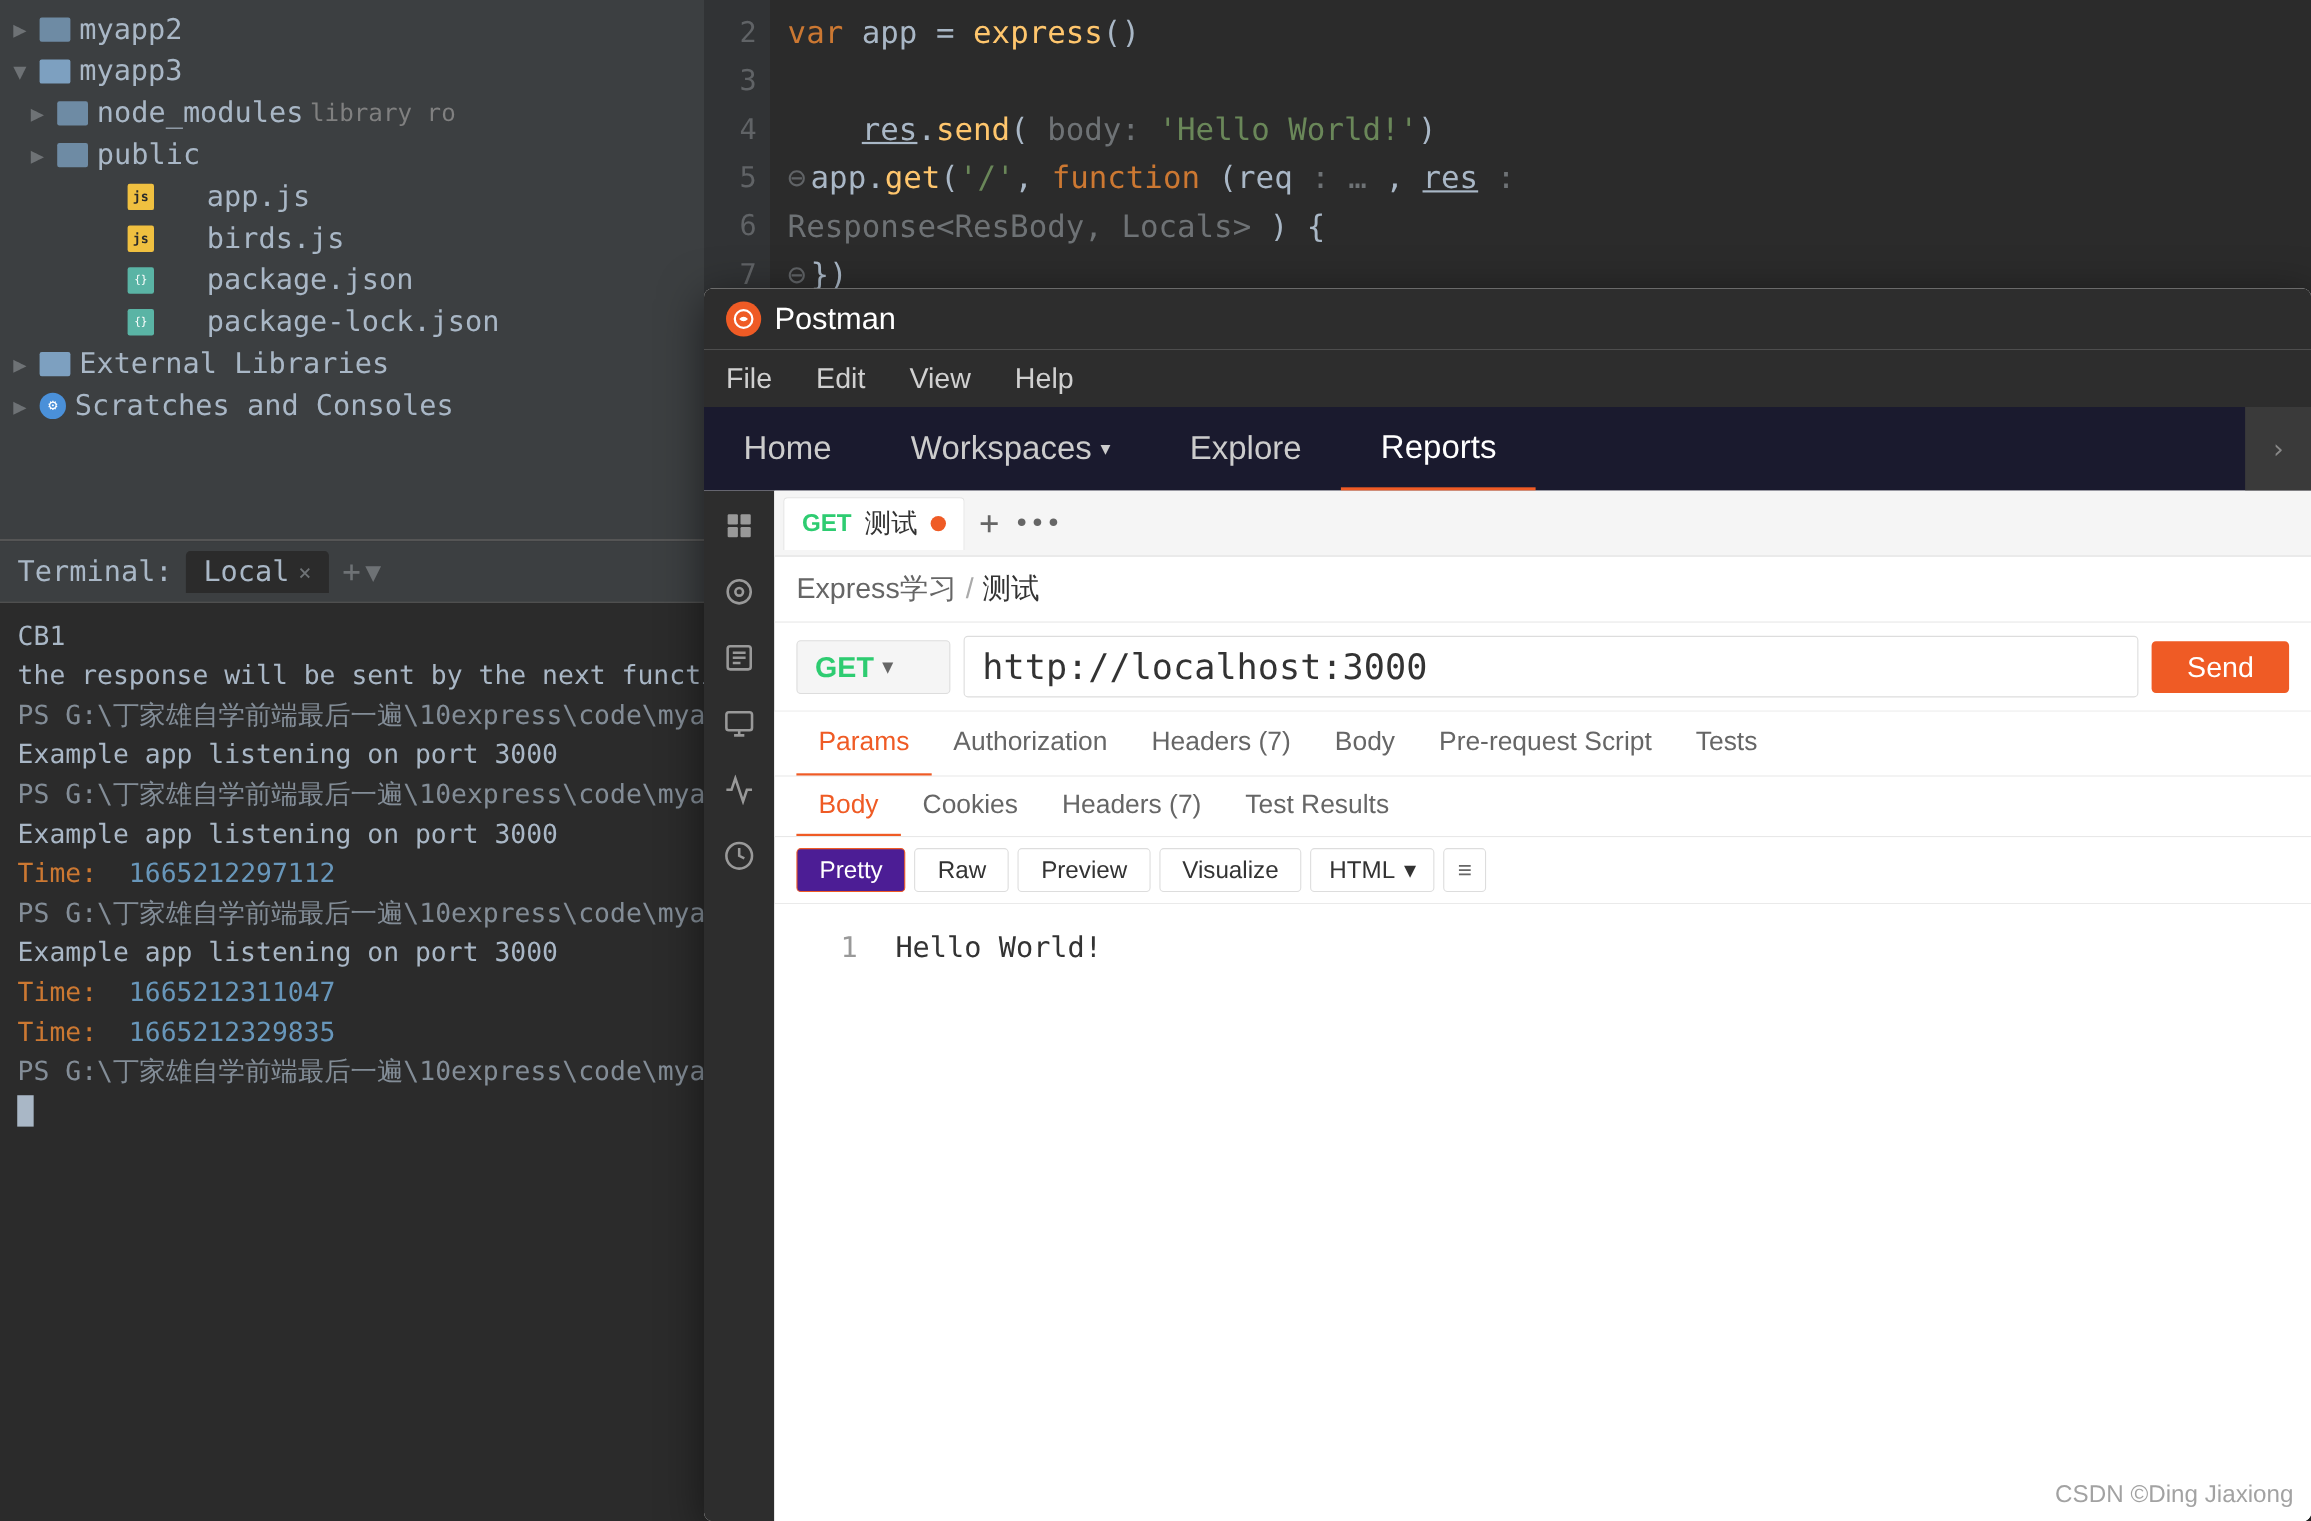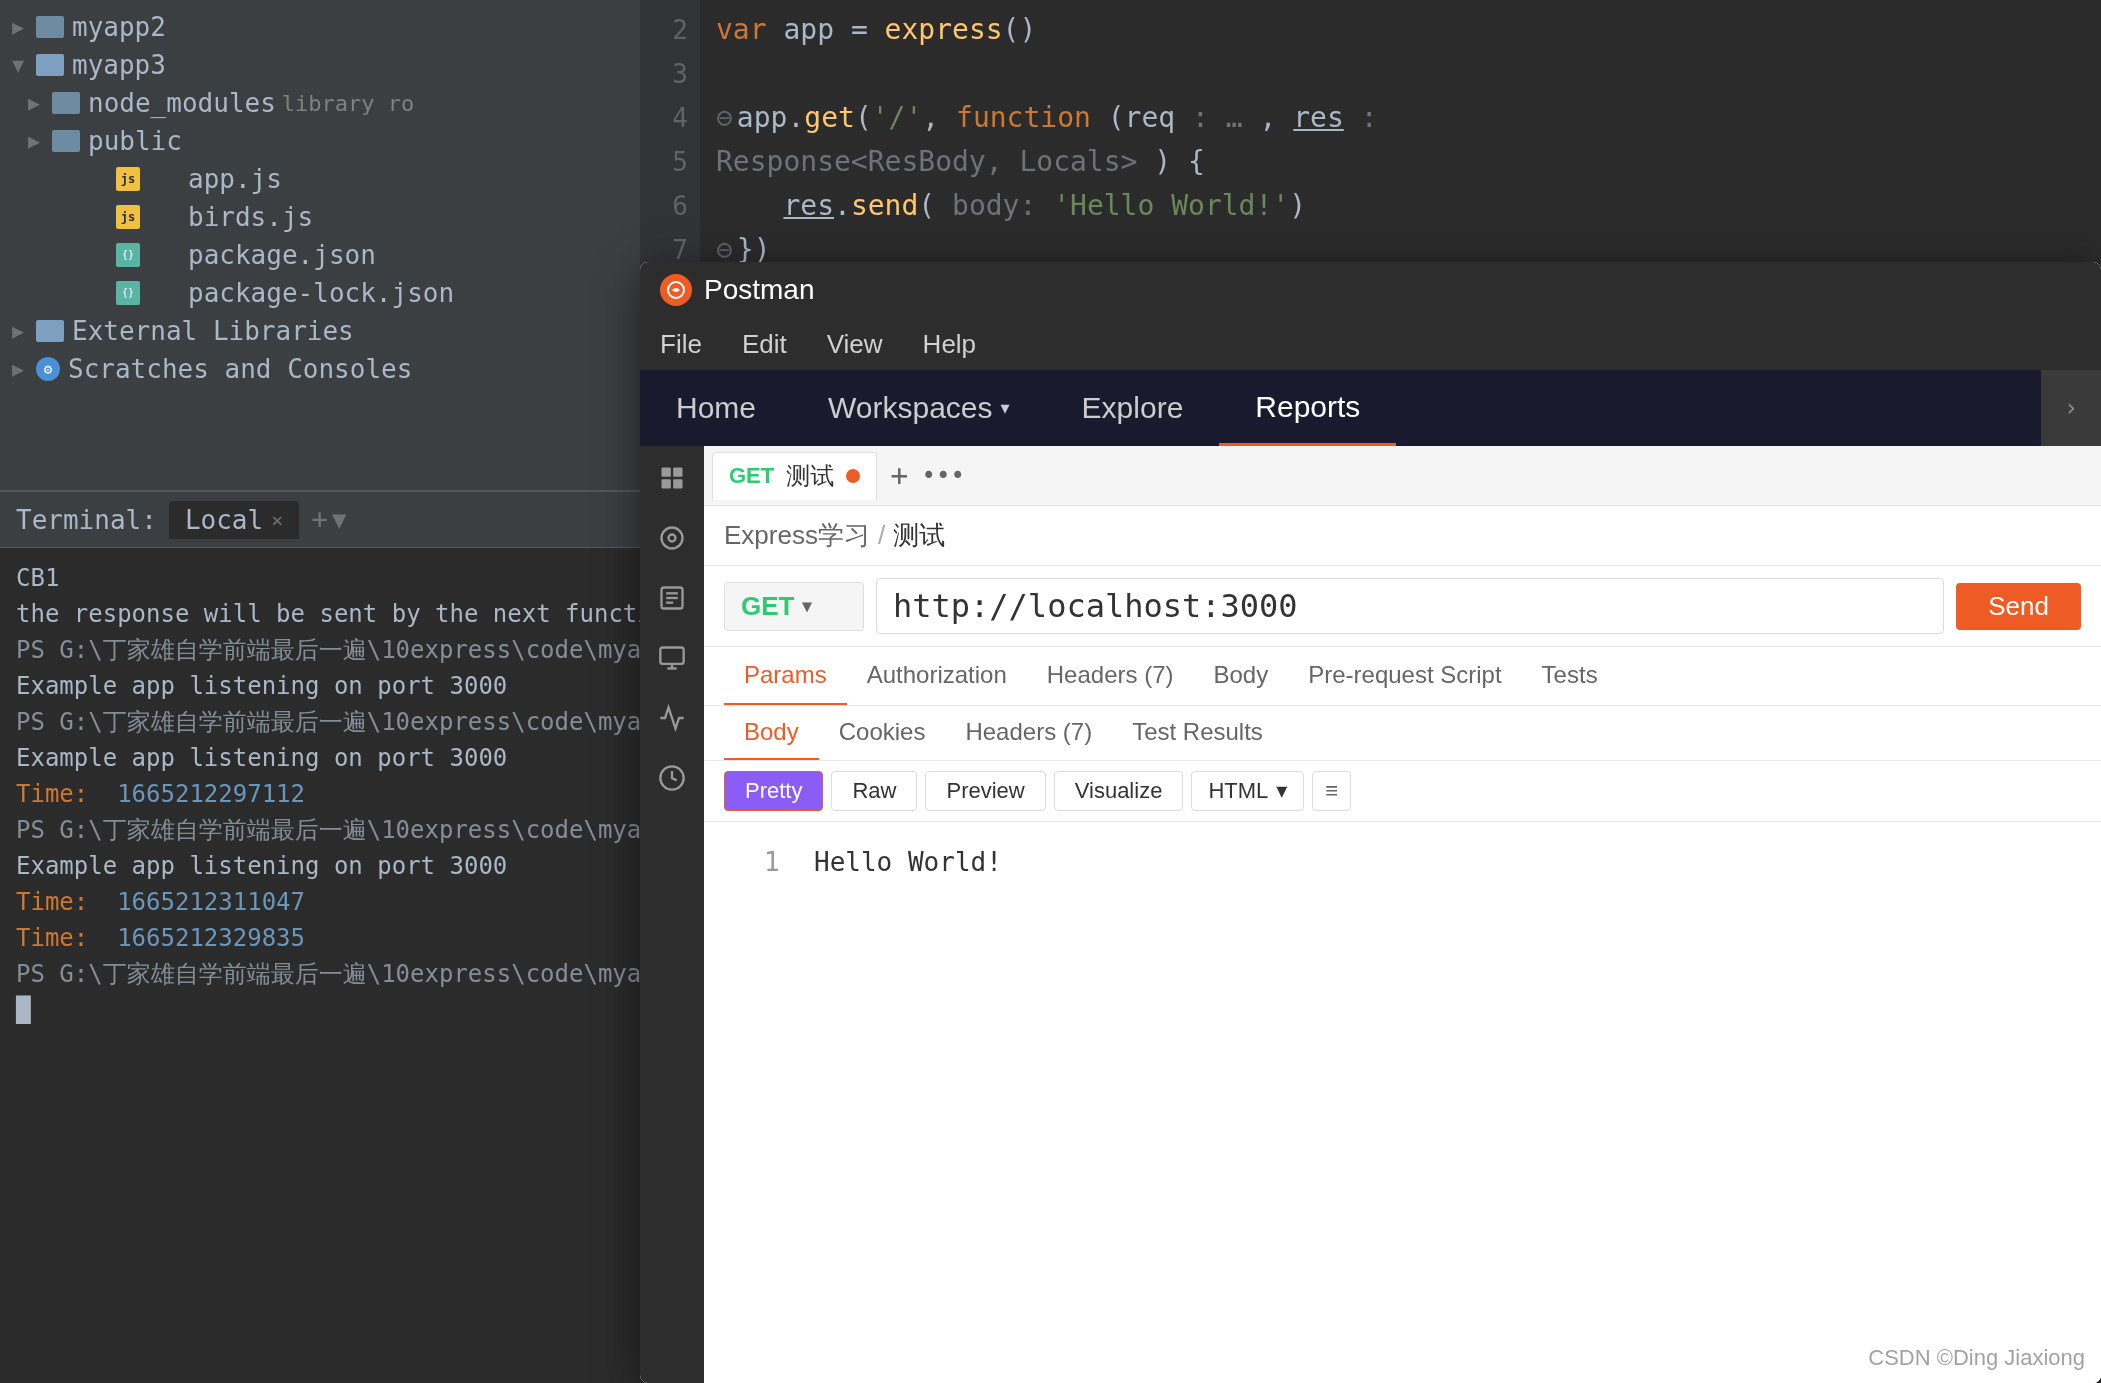--- a/index.html
+++ b/index.html
@@ -549,21 +549,21 @@
       padding: 6px 20px;
       font-size: 22px;
       font-family: sans-serif;
       color: #333;
       border: 1px solid #ddd;
       border-radius: 4px;
       cursor: pointer;
       background: white;
     }
     .format-btn.active {
-      background: #8b5cf6;
+      background: #4c1d95;
       color: white;
       border-color: #ef5b25;
     }
 
     .format-selector {
       display: flex;
       align-items: center;
       border: 1px solid #ddd;
       border-radius: 4px;
       padding: 6px 16px;
@@ -696,24 +696,24 @@
       <div>6</div>
       <div>7</div>
       <div>8</div>
     </div>
     <div class="code-content">
       <div>
         <span class="kw-var">var</span> <span>app</span> <span style="color:#a9b7c6"> = </span><span class="kw-func">express</span><span style="color:#a9b7c6">()</span>
       </div>
       <div>&nbsp;</div>
       <div>
+        &nbsp;&nbsp;&nbsp;&nbsp;<span style="text-decoration:underline;color:#a9b7c6">res</span>.<span class="kw-func">send</span>( <span style="color:#6e7275">body:</span> <span class="str-green">'Hello World!'</span>)
+      </div>
+      <div>
         <span class="fold-arrow">⊖</span><span>app.</span><span class="kw-func">get</span><span>(</span><span class="str-green">'/'</span>, <span class="kw-var">function</span> (<span style="color:#a9b7c6">req</span> <span style="color:#6e7275">: …</span> , <span style="text-decoration:underline;color:#a9b7c6">res</span> <span style="color:#6e7275">: Response&lt;ResBody, Locals&gt;</span> ) {
-      </div>
-      <div>
-        &nbsp;&nbsp;&nbsp;&nbsp;<span style="text-decoration:underline;color:#a9b7c6">res</span>.<span class="kw-func">send</span>( <span style="color:#6e7275">body:</span> <span class="str-green">'Hello World!'</span>)
       </div>
       <div>
         <span class="fold-arrow">⊖</span>})
       </div>
       <div>&nbsp;</div>
       <div style="background:#3a3a2a;display:block;">
         app.<span class="kw-func">listen</span>( <span style="color:#6e7275">port:</span> <span class="num">3000</span>)
       </div>
     </div>
   </div>

